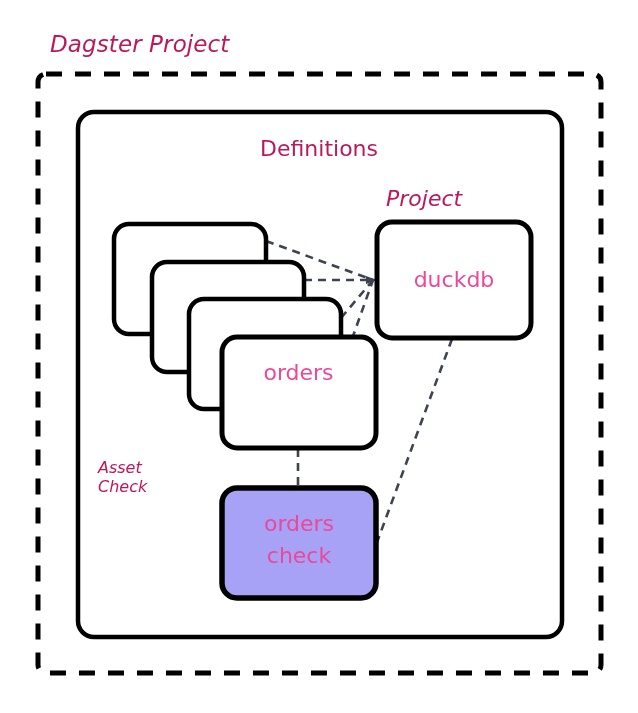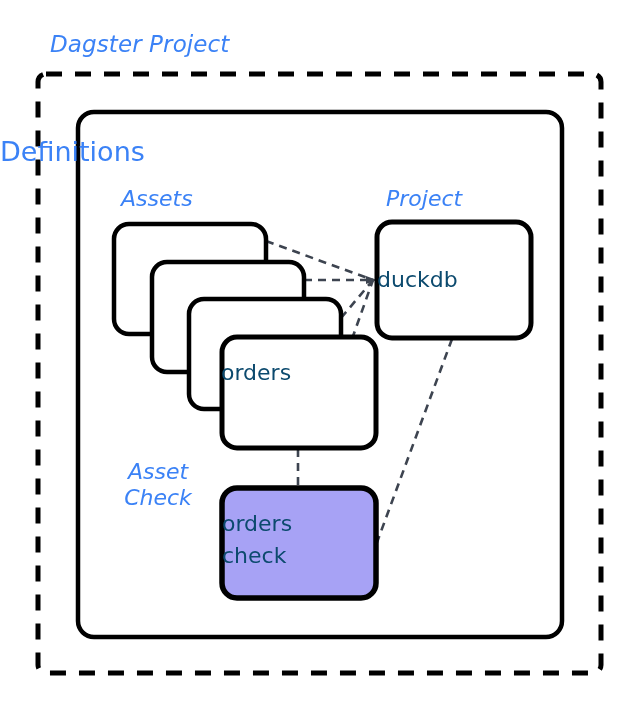--- a/index.html
+++ b/index.html
@@ -20,66 +20,66 @@
   }
   #diagram-svg {
     position: absolute;
     left: 0;
     top: 0;
     width: 638px;
     height: 713px;
   }
   .lbl {
     position: absolute;
-    color: #3b82f6;
+    color: #be185d;
     white-space: nowrap;
     line-height: 1.18;
   }
   .lbl-italic {
     font-style: italic;
     font-weight: 500;
   }
   .node-text {
     position: absolute;
-    color: #0c4a6e;
-    text-align: left;
+    color: #ec4899;
+    text-align: center;
     line-height: 1.45;
     white-space: nowrap;
   }
   
   #project-title {
     left: 50px;
     top: 31px;
     font-size: 23px;
     letter-spacing: 0.1px;
   }
   #definitions-title {
     left: 0;
     top: 136px;
     width: 638px;
-    text-align: left;
-    font-size: 27px;
+    text-align: center;
+    font-size: 22px;
     white-space: nowrap;
   }
   #assets-label {
     left: 121px;
     top: 186px;
     font-size: 22px;
   }
   #resource-label {
     left: 386px;
     top: 186px;
     font-size: 22px;
   }
   #assetcheck-label {
     left: 98px;
     top: 459px;
     width: 120px;
-    text-align: center;
-    font-size: 22px;
+    text-align: left;
+    font-size: 16px;
     white-space: normal;
   }
   #aggregation-text {
     left: 221px;
     top: 357px;
     width: 155px;
     font-size: 22px;
   }
   #duckdb-text {
     left: 377px;
@@ -123,21 +123,20 @@
 
     <rect x="377" y="222" width="154" height="116" rx="15" ry="15" fill="#ffffff" stroke="#000000" stroke-width="5"></rect>
 
     <rect x="222" y="488" width="154" height="110" rx="15" ry="15" fill="#A7A2F5" stroke="#000000" stroke-width="5.5"></rect>
   </svg>
 
   <div class="lbl lbl-italic" id="project-title">Dagster Project</div>
 
   <div class="lbl" id="definitions-title">Definitions</div>
 
-  <div class="lbl lbl-italic" id="assets-label">Assets</div>
 
   <div class="lbl lbl-italic" id="resource-label">Project</div>
 
   <div class="lbl lbl-italic" id="assetcheck-label">
     <div>Asset</div>
     <div>Check</div>
   </div>
 
   <div class="node-text" id="aggregation-text">
     <div>orders</div>

